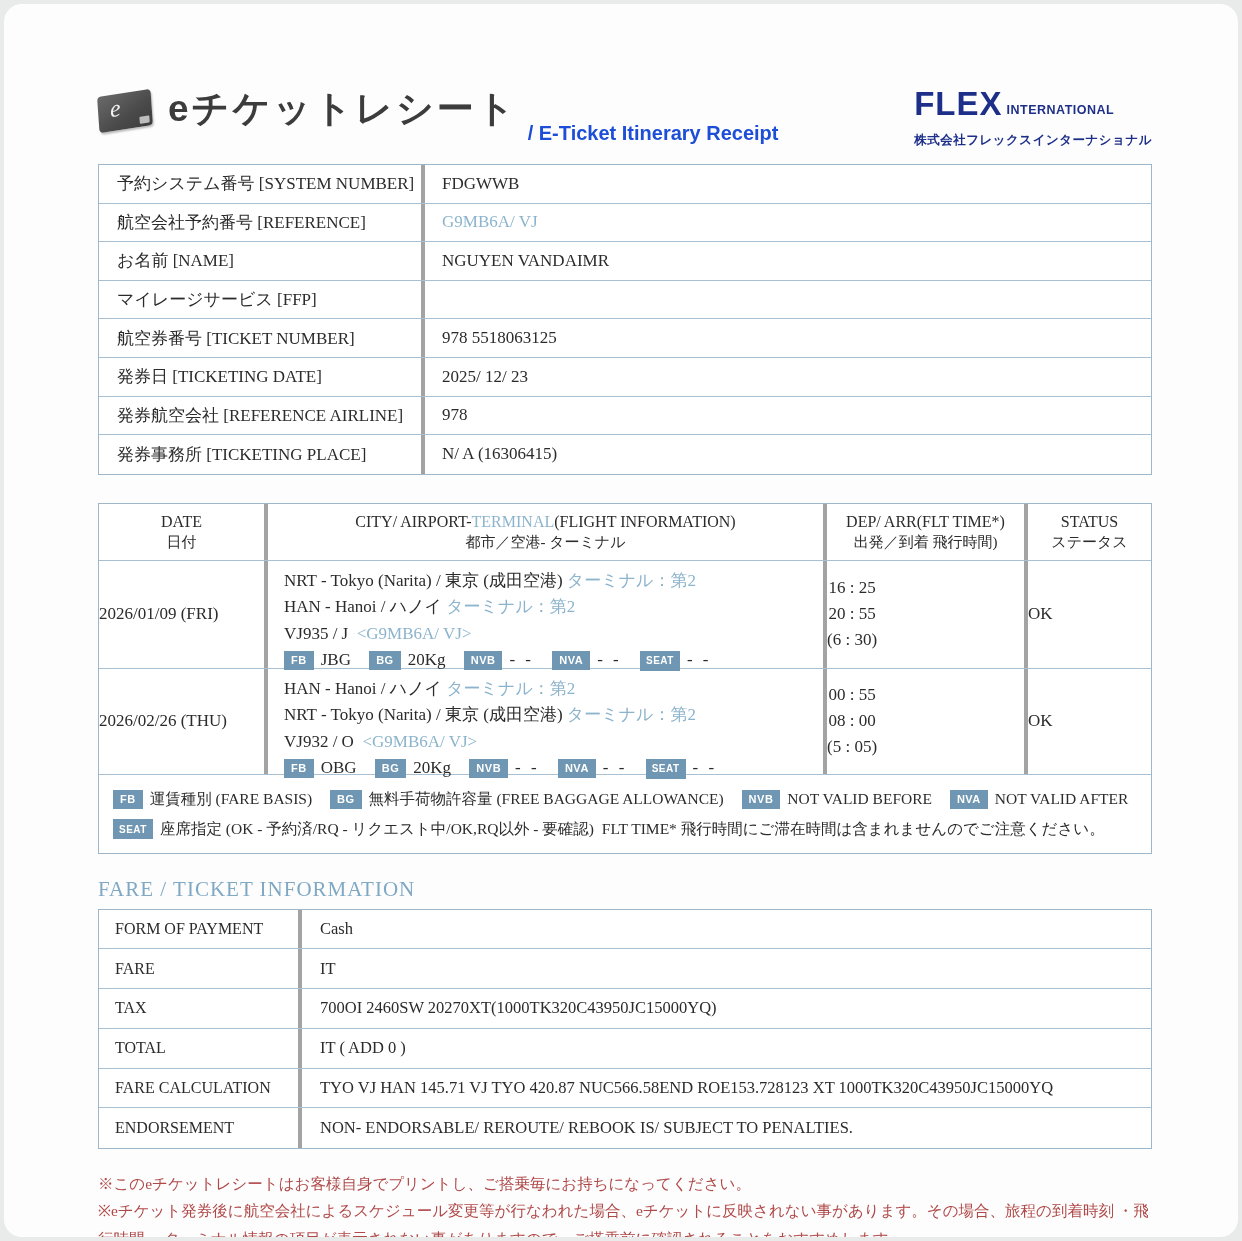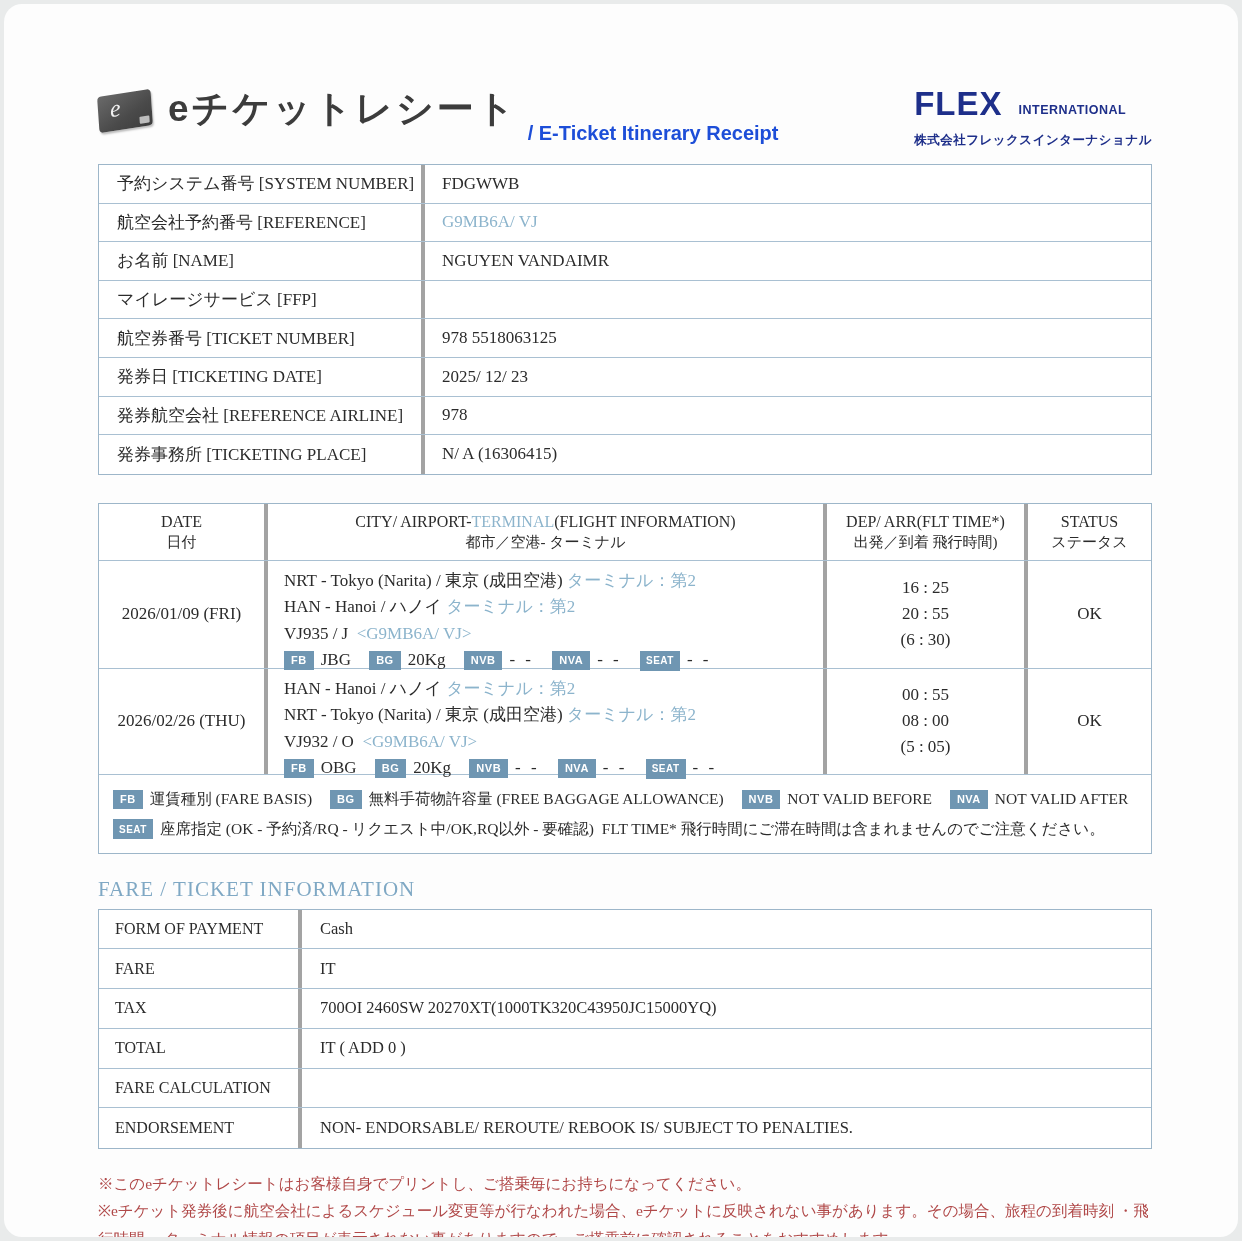--- a/index.html
+++ b/index.html
@@ -12,21 +12,21 @@
   .header { display:flex; justify-content:space-between; align-items:flex-start; margin-top:80px; height:58px; }
   .title-block { display:flex; align-items:center; gap:16px; }
   .eticket-icon { position:relative; width:54px; height:36px; margin-top:4px;
     background:linear-gradient(150deg,#6a6a6a,#4a4a4a 60%,#3d3d3d); border-radius:4px;
     transform:rotate(-9deg) skewX(-5deg); box-shadow:1px 2px 2px rgba(0,0,0,.25); }
   .eticket-icon .e { position:absolute; left:12px; top:1px; color:#f2f2f2; font:italic 500 24px "Liberation Serif",serif; }
   .eticket-icon .fold { position:absolute; right:3px; bottom:3px; width:10px; height:7px; background:#bdbdbd; border-radius:1px; }
   .title-ja { font-family:"Liberation Sans","DejaVu Sans",sans-serif; font-weight:600; font-size:37px; color:#3c3c3c; letter-spacing:3px; }
   .title-en { font-family:"Liberation Sans","DejaVu Sans",sans-serif; font-weight:600; font-size:20px; color:#1d4ed8; margin-left:10px; position:relative; top:19px; }
   .logo { text-align:left; margin-top:6px; }
-  .logo-top { display:flex; align-items:flex-end; gap:16px; }
+  .logo-top { display:flex; align-items:flex-end; gap:4px; }
   .logo-flex { font-family:"Liberation Sans","DejaVu Sans",sans-serif; font-weight:800; font-size:33px; line-height:28px; color:#1e2f8a; letter-spacing:1px; }
   .logo-intl { font-family:"Liberation Sans","DejaVu Sans",sans-serif; font-weight:700; font-size:12.5px; color:#1e2f8a; letter-spacing:.5px; padding-bottom:1px; }
   .logo-company { font-family:"Liberation Sans","DejaVu Sans",sans-serif; font-weight:700; font-size:12.5px; color:#1e2f8a; margin-top:14px; letter-spacing:.5px; }
 
   
   .tbl { border:1px solid #9db6c9; background:#fff; }
   .row { display:flex; border-bottom:1px solid #a9c0d2; }
   .row:last-child { border-bottom:none; }
   .cell-r { border-right:4px solid #a3a3a3; }
   .blue-text { color:#8cb4cc; }
@@ -41,21 +41,21 @@
   .itin-table { margin-top:28px; }
   .itin-head { height:57px; }
   .itin-hcell { display:flex; flex-direction:column; align-items:center; justify-content:center; line-height:21px; font-size:16px; text-align:center; }
   .itin-hcell .ja { font-size:15px; }
   .col-date { width:169px; }
   .col-city { width:559px; }
   .col-dep { width:201px; }
   .col-status { flex:1; }
   .itin-row1 { height:108px; }
   .itin-row2 { height:106px; }
-  .cell-center { display:flex; align-items:center; justify-content:center; text-align:center; font-size:17px; }
+  .cell-center { display:flex; align-items:center; justify-content:flex-start; text-align:center; font-size:17px; }
   .flight-cell { padding:7px 14px 0 16px; font-size:17px; line-height:26.5px; }
   .dep-lines { line-height:26px; }
   .badge { display:inline-block; background:#6f96b2; color:#fff; border-radius:0;
     font:bold 11px/15px "Liberation Sans","DejaVu Sans",sans-serif; padding:2px 7px; letter-spacing:.5px;
     vertical-align:1px; margin-right:7px; }
   .badge.seat { font-size:10px; padding:2.5px 6px; }
   .badge-gap { margin-left:14px; }
   .dashes { letter-spacing:3px; }
 
   
@@ -227,20 +227,21 @@
       <div class="row fare-row">
         <div class="fare-label cell-r">TAX</div>
         <div class="fare-value">700OI 2460SW 20270XT(1000TK320C43950JC15000YQ)</div>
       </div>
       <div class="row fare-row">
         <div class="fare-label cell-r">TOTAL</div>
         <div class="fare-value">IT ( ADD  0   )</div>
       </div>
       <div class="row fare-row">
         <div class="fare-label cell-r">FARE CALCULATION</div>
+        <div class="fare-value">TYO VJ HAN 145.71 VJ TYO 420.87 NUC566.58END ROE153.728123 XT 1000TK320C43950JC15000YQ</div>
       </div>
       <div class="row fare-row">
         <div class="fare-label cell-r">ENDORSEMENT</div>
         <div class="fare-value">NON- ENDORSABLE/ REROUTE/ REBOOK IS/ SUBJECT TO PENALTIES.</div>
       </div>
     </div>
 
     <div class="notes">
       <p>※このeチケットレシートはお客様自身でプリントし、ご搭乗毎にお持ちになってください。</p>
       <p>※eチケット発券後に航空会社によるスケジュール変更等が行なわれた場合、eチケットに反映されない事があります。その場合、旅程の到着時刻 ・飛行時間 ・ターミナル情報の項目が表示されない事がありますので、ご搭乗前に確認されることをおすすめします。</p>

